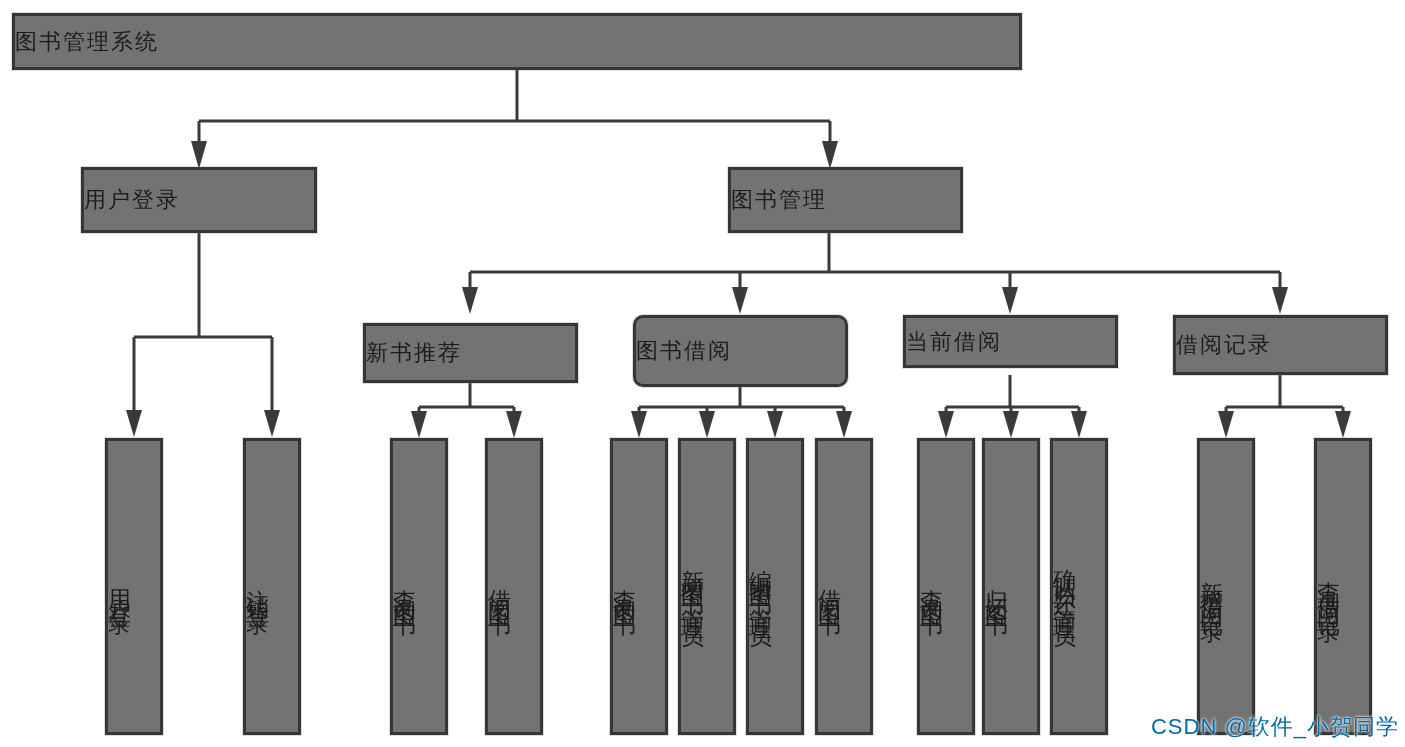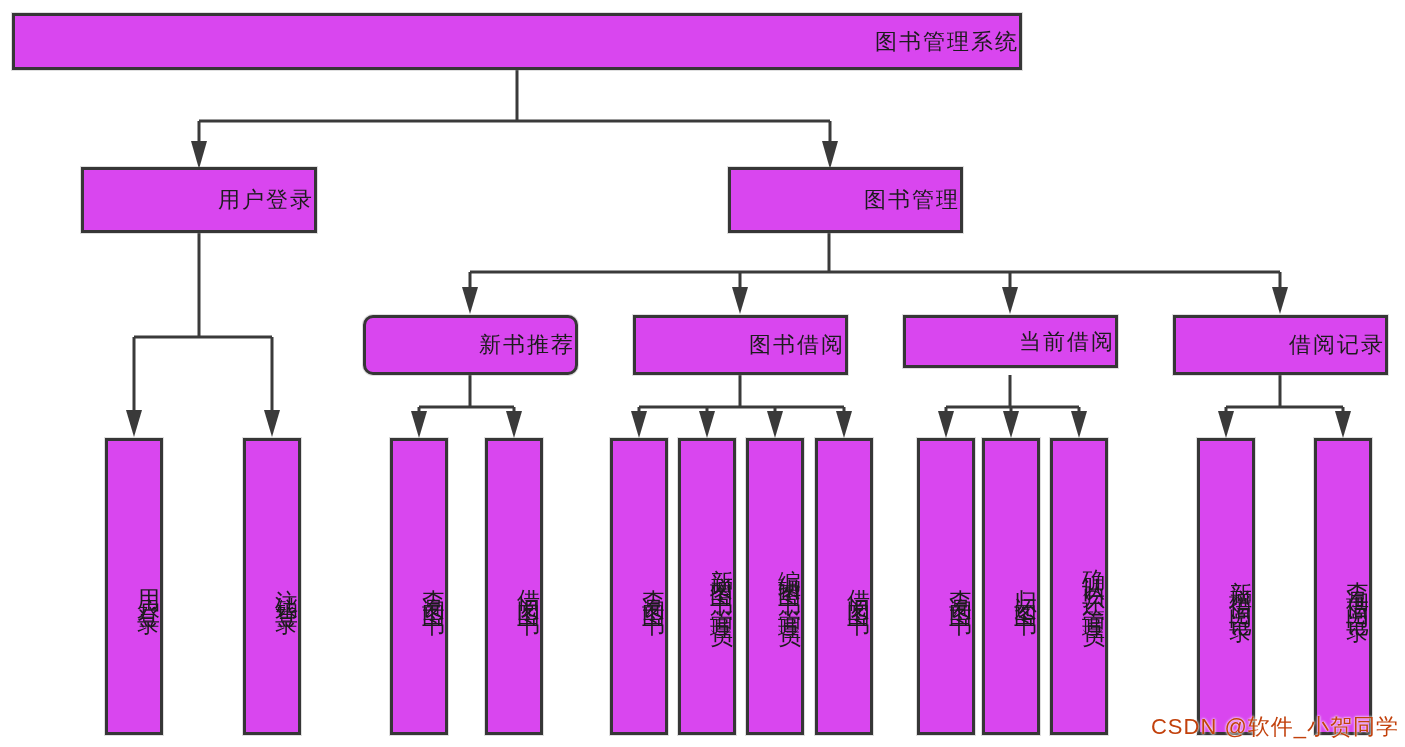--- a/index.html
+++ b/index.html
@@ -19,47 +19,47 @@
     position: absolute;
     left: 0;
     top: 0;
     width: 1405px;
     height: 747px;
     pointer-events: none;
   }
   .node {
     position: absolute;
     box-sizing: border-box;
-    background: #d946ef;
+    background: #737373;
     border: 3px solid #363636;
     box-shadow: 0 0 0 1px rgba(140,140,140,0.28);
     display: flex;
     align-items: center;
-    justify-content: flex-end;
+    justify-content: flex-start;
   }
   .node .lbl {
     color: #1c1c1c;
     font-size: 22px;
     letter-spacing: 2px;
     white-space: nowrap;
   }
   .node .vlbl {
     writing-mode: vertical-rl;
     text-orientation: mixed;
     color: #1c1c1c;
     font-size: 23px;
     letter-spacing: 8px;
     line-height: 1;
   }
   .watermark {
     position: absolute;
     right: 6px;
     bottom: 5px;
     font-size: 22px;
-    color: #c2410c;
+    color: #0369a1;
     text-shadow: 0 0 3px #ffffff, 0 0 2px #ffffff;
     letter-spacing: 1px;
     white-space: nowrap;
   }
 </style>
 </head>
 <body>
 
 <div class="canvas">
 
@@ -107,24 +107,24 @@
     <span class="lbl">图书管理系统</span>
   </div>
 
   <div class="node" style="left:81px; top:167px; width:236px; height:66px;">
     <span class="lbl">用户登录</span>
   </div>
   <div class="node" style="left:712px; top:167px; width:235px; height:66px;margin-left:16px;">
     <span class="lbl">图书管理</span>
   </div>
 
-  <div class="node" style="left:363px; top:315px; width:215px; height:60px;border-radius:10px;">
+  <div class="node" style="left:363px; top:323px; width:215px; height:60px;">
     <span class="lbl">新书推荐</span>
   </div>
-  <div class="node" style="left:633px; top:315px; width:215px; height:60px;">
+  <div class="node" style="left:633px; top:315px; width:215px; height:72px;border-radius:10px;">
     <span class="lbl">图书借阅</span>
   </div>
   <div class="node" style="left:903px; top:315px; width:215px; height:53px;">
     <span class="lbl">当前借阅</span>
   </div>
   <div class="node" style="left:1173px; top:315px; width:215px; height:60px;">
     <span class="lbl">借阅记录</span>
   </div>
 
   <div class="node" style="left:105px; top:438px; width:58px; height:297px;">

